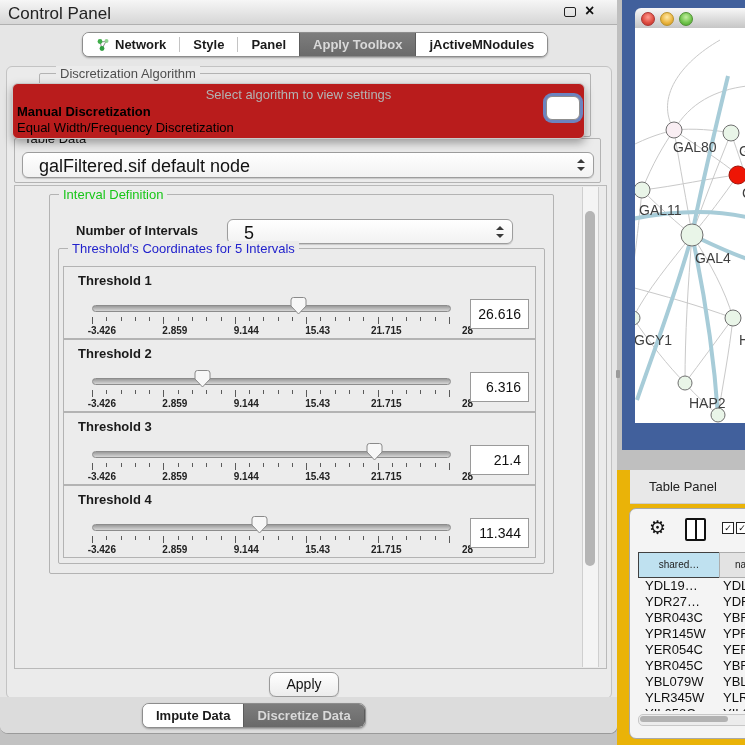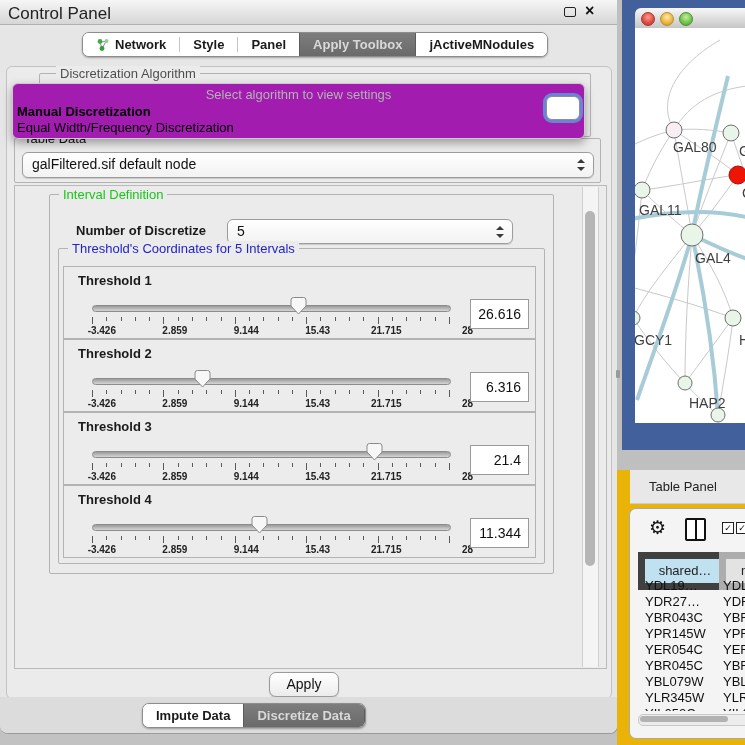--- a/index.html
+++ b/index.html
@@ -36,29 +36,29 @@
 
   .fieldset{position:absolute;border:1px solid #b3b3b3;border-radius:2px}
   .legend{position:absolute;top:-8px;background:#ebebeb;padding:0 4px;font-size:13px;white-space:nowrap}
   .legend.green{color:#18c618}
   .legend.blue{color:#2222cc}
   .legend.gray{color:#4e4e4e}
   .legend.black{color:#111;font-weight:normal}
 
   .combo{position:absolute;background:linear-gradient(#ffffff,#f2f2f2);border:1px solid #9d9d9d;
          border-radius:6px;box-shadow:0 1px 1px rgba(0,0,0,.15)}
-  .combo .val{position:absolute;left:9px;top:3px;font-size:14px;color:#111}
+  .combo .val{position:absolute;left:16px;top:3px;font-size:18px;color:#111}
   .stepper{position:absolute;right:8px;top:50%;transform:translateY(-50%);width:8px;height:12px}
   .tri-up{position:absolute;left:0;top:0;width:0;height:0;border-left:4px solid transparent;
           border-right:4px solid transparent;border-bottom:4.5px solid #3a3a3a}
   .tri-dn{position:absolute;left:0;bottom:0;width:0;height:0;border-left:4px solid transparent;
           border-right:4px solid transparent;border-top:4.5px solid #3a3a3a}
 
   
-  .popup{left:12px;top:83px;width:571px;height:54px;background:#a21caf;border:1px solid #c9c9c9;
+  .popup{left:12px;top:83px;width:571px;height:54px;background:#b91c1c;border:1px solid #c9c9c9;
          border-radius:6px;box-shadow:0 4px 10px rgba(0,0,0,.35);z-index:40}
   .popup .hint{position:absolute;left:0;top:3px;width:100%;text-align:center;color:#b3b3b3;font-size:13px}
   .popup .item{position:absolute;left:4px;font-size:13px;color:#000}
   .popup .item.b{font-weight:bold}
   .focus-ring{left:546px;top:96px;width:32px;height:22px;background:#fff;border:1px solid #8f8f8f;
               border-radius:6px;box-shadow:0 0 0 3px rgba(95,150,220,.85);z-index:50}
 
   
   .scrollpanel{left:13px;top:184px;width:591px;height:482px;background:#ebebeb;
                border:1px solid #b9b9b9}
@@ -106,21 +106,21 @@
   .tp-title{left:19px;top:9px;font-size:13px;color:#222}
   .tp-panel{left:12px;top:38px;width:120px;height:229px;background:#f4f4f4;border:1px solid #a8a8a8;
             border-radius:7px 0 0 7px}
   .gear{position:absolute;left:19px;top:7px;font-family:"DejaVu Sans",sans-serif;font-size:19px;color:#111;line-height:22px}
   .col-ico{position:absolute;left:55px;top:9px;width:17px;height:19px;border:2px solid #111;border-radius:2px;background:#fff}
   .col-ico:before{content:"";position:absolute;left:50%;top:0;bottom:0;width:2px;background:#111;transform:translateX(-50%)}
   .chk{position:absolute;top:13px;width:10px;height:10px;border:1.5px solid #222;background:#fff;
        font-size:9px;line-height:10px;text-align:center;color:#111;font-family:"DejaVu Sans",sans-serif}
   .tbl{position:absolute;left:8px;top:43px;width:112px;height:160px;overflow:hidden}
   .tbl-headrow{position:absolute;left:0;top:0;height:25px;width:200px}
-  .hcell{position:absolute;top:0;height:24px;border:7px solid #404040;font-size:13px;text-align:center;
+  .hcell{position:absolute;top:0;height:24px;border:1px solid #404040;font-size:10px;text-align:center;
          line-height:24px;color:#222;overflow:hidden}
   .hcell.c1{left:0;width:80px;background:#bfe1f0}
   .hcell.c2{left:81px;width:90px;background:#e3e3e3;border-color:#adadad;text-align:left;padding-left:15px}
   .tbl-rows{position:absolute;left:0;top:26px;width:200px;height:133px;overflow:hidden}
   .trow{position:relative;height:16px;font-size:13px;color:#111;white-space:nowrap}
   .trow .c1{position:absolute;left:7px;top:0}
   .trow .c2{position:absolute;left:85px;top:0}
   .hscroll{position:absolute;left:8px;top:205px;width:110px;height:10px;background:#ececec;
            border:1px solid #c8c8c8;border-radius:5px}
   .hscroll .thumb{position:absolute;left:1px;top:1px;width:88px;height:6px;background:#b2b2b2;border-radius:4px}
@@ -180,21 +180,21 @@
             <span class="tri-up"></span>
             <span class="tri-dn"></span>
           </span>
       </div>
     </div>
 
     <div class="abs scrollpanel" style="left:7px;top:118px">
 
       <div class="fieldset" style="left:34px;top:8px;width:503px;height:378px">
         <span class="legend green" style="left:9px">Interval Definition</span>
-        <span style="position:absolute;left:26px;top:28px;font-weight:bold;font-size:13px">Number of Discretize</span>
+        <span style="position:absolute;left:26px;top:28px;font-weight:bold;font-size:13px">Number of Intervals</span>
         <div class="combo" style="left:177px;top:24px;width:284px;height:23px">
           <span class="val">5</span>
           <span class="stepper">
               <span class="tri-up"></span>
               <span class="tri-dn"></span>
             </span>
         </div>
 
         <div class="fieldset" style="left:8px;top:53px;width:485px;height:314px;background:#ebebeb">
           <span class="legend blue" style="left:9px">Threshold's Coordinates for 5 Intervals</span>

